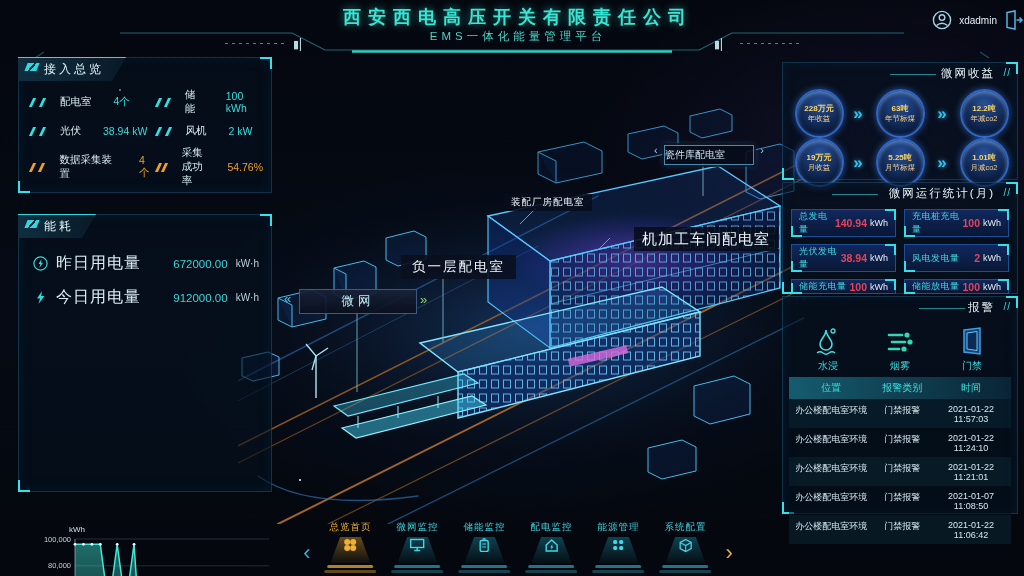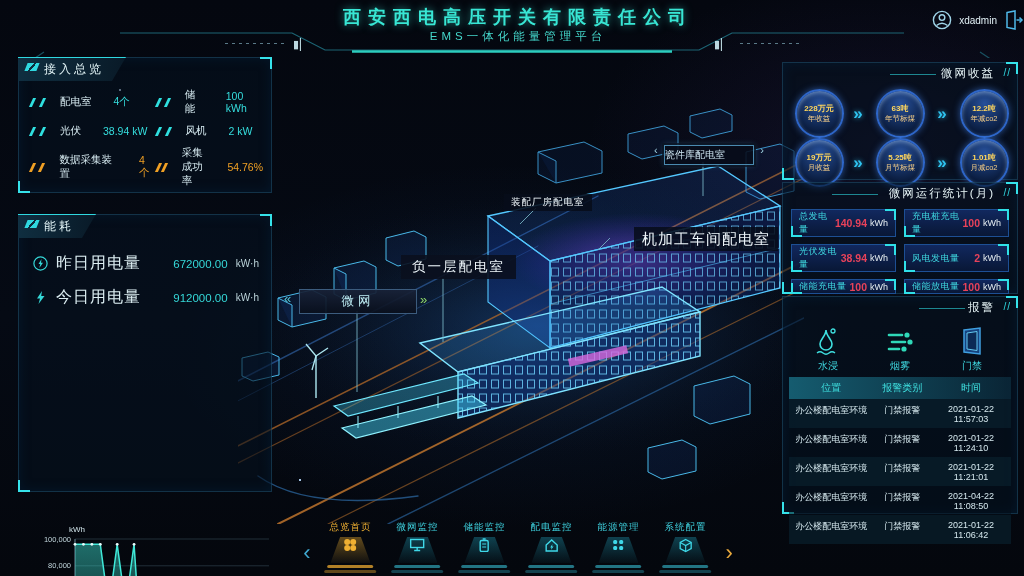--- a/index.html
+++ b/index.html
@@ -489,21 +489,21 @@
           <span class="c3">2021-01-22 11:24:10</span>
         </div>
       <div class="tbl-row">
           <span class="c1">办公楼配电室环境</span>
           <span class="c2">门禁报警</span>
           <span class="c3">2021-01-22 11:21:01</span>
         </div>
       <div class="tbl-row">
           <span class="c1">办公楼配电室环境</span>
           <span class="c2">门禁报警</span>
-          <span class="c3">2021-04-22 11:08:50</span>
+          <span class="c3">2021-01-07 11:08:50</span>
         </div>
       <div class="tbl-row">
           <span class="c1">办公楼配电室环境</span>
           <span class="c2">门禁报警</span>
           <span class="c3">2021-01-22 11:06:42</span>
         </div>
     </div>
   </div>
 
   <div class="nav">

